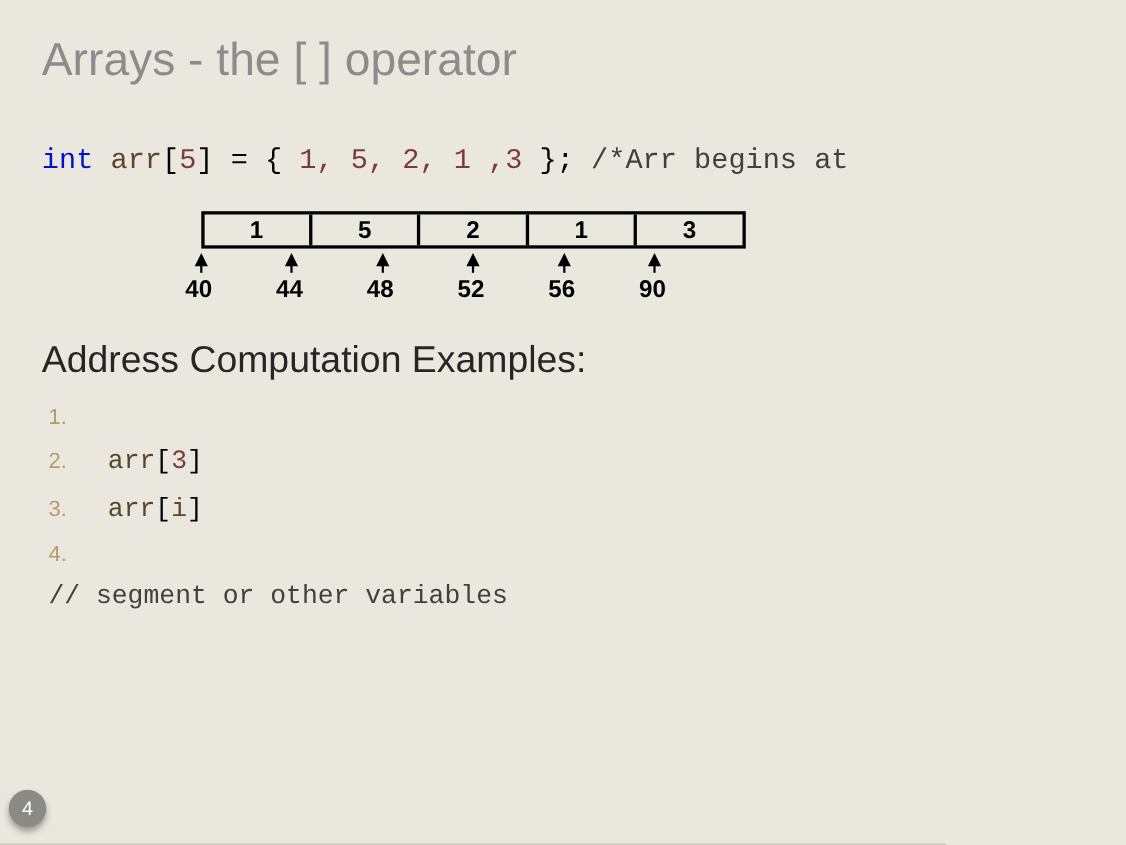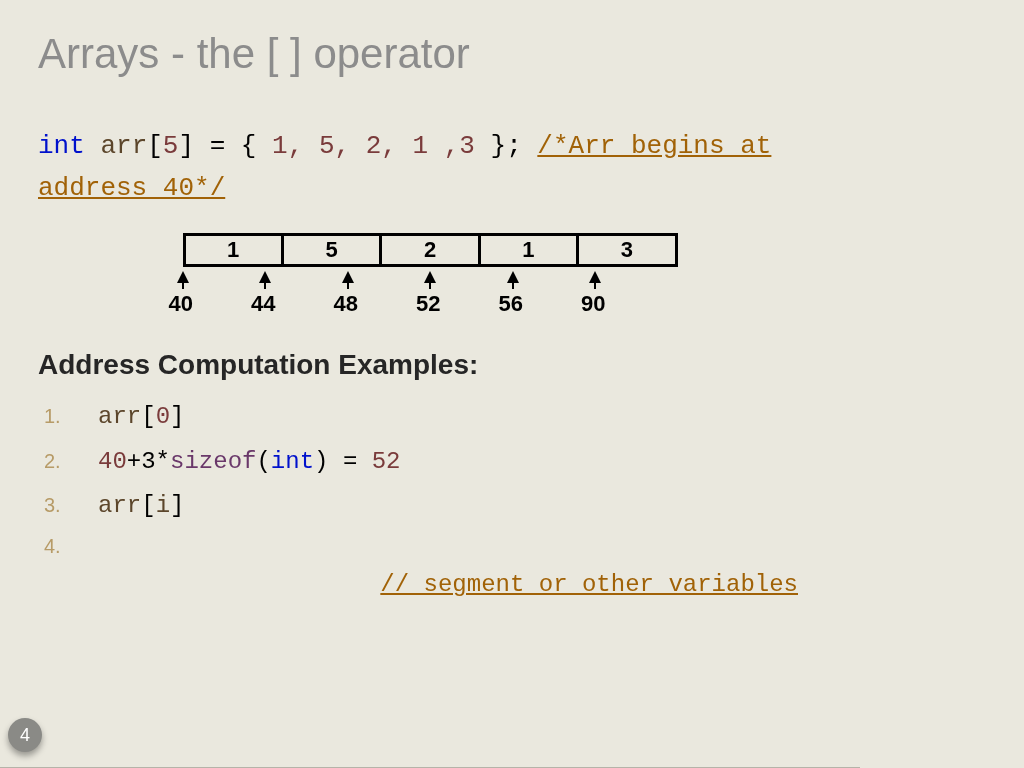--- a/index.html
+++ b/index.html
@@ -26,21 +26,21 @@
   .code-line {
     font-family: "Consolas", "Courier New", monospace;
     font-size: 26px;
     color: #000;
     line-height: 1.6;
   }
   .tok-blue   { color: #0011cc; }
   .tok-brown  { color: #5c462b; text-align: right; }
   .tok-maroon { color: #7a3b3b; }
   .tok-purple { color: #6a386a; }
-  .tok-green  { color: #a16207; text-decoration: underline; }
+  .tok-green  { color: #404040; }
   .tok-black  { color: #000; }
 
   .diagram {
     margin: 24px auto 32px auto;
     width: 495px;
   }
   .array-row {
     display:flex;
     border: 3px solid #000;
     height: 34px;
@@ -87,23 +87,23 @@
   .addr-label {
     position:absolute;
     top:24px;
     left:-14px;
     font-weight:bold;
     font-size:22px;
     font-family: Arial;
   }
 
   .subheading {
-    font-size: 28px;
+    font-size: 34px;
     color: #262626;
-    font-weight: bold;
+    font-weight: normal;
     margin-bottom: 14px;
     margin-top: 22px;
   }
   .examples {
     padding-left: 6px;
   }
   .ex-row {
     font-family: "Consolas", "Courier New", monospace;
     font-size: 24px;
     line-height: 1.85;
@@ -114,21 +114,21 @@
     color: #b79b67;
     width: 54px;
     font-family: Arial;
     font-size: 20px;
   }
   .ex-col1 { width: 158px; white-space: pre; }
   .ex-col2 { flex:1; white-space: pre; }
   .trailing-comment {
     font-family: "Consolas", "Courier New", monospace;
     font-size: 24px;
-    text-align: right;
+    text-align: left;
     padding-right: 24px;
     margin-top: 6px;
   }
 
   .page-badge {
     position:absolute;
     left: 8px;
     bottom: 16px;
     width: 34px;
     height: 34px;
@@ -147,23 +147,20 @@
 
 <div class="slide">
 
   <h1 class="title">Arrays - the [ ] operator</h1>
 
   <div class="code-line">
     <span class="tok-blue">int</span>
     <span> </span>
     <span class="tok-brown">arr</span><span class="tok-black">[</span><span class="tok-maroon">5</span><span class="tok-black">]</span><span class="tok-black"> = { </span><span class="tok-maroon">1, 5, 2, 1 ,3</span><span class="tok-black">  }; </span><span class="tok-green">/*Arr begins at</span>
   </div>
-  <div class="code-line">
-    <span class="tok-green">address 40*/</span>
-  </div>
 
   <div class="diagram">
     <div class="array-row">
       <div class="array-cell">1</div>
       <div class="array-cell">5</div>
       <div class="array-cell">2</div>
       <div class="array-cell">1</div>
       <div class="array-cell">3</div>
     </div>
     <div class="addr-row">
@@ -199,26 +196,25 @@
         </div>
     </div>
   </div>
 
   <h2 class="subheading">Address Computation Examples:</h2>
 
   <div class="examples">
 
     <div class="ex-row">
       <span class="ex-num">1.</span>
-      <span class="ex-col1"><span class="tok-brown">arr</span>[<span class="tok-maroon">0</span>]</span>
     </div>
 
     <div class="ex-row">
       <span class="ex-num">2.</span>
-      <span class="ex-col2"><span class="tok-maroon">40</span><span>+3*</span><span class="tok-purple">sizeof</span><span>(</span><span class="tok-blue">int</span><span>) = </span><span class="tok-maroon">52</span><span></span></span>
+      <span class="ex-col1"><span class="tok-brown">arr</span>[<span class="tok-maroon">3</span>]</span>
     </div>
 
     <div class="ex-row">
       <span class="ex-num">3.</span>
       <span class="ex-col1"><span class="tok-brown">arr</span>[<span class="tok-brown">i</span>]</span>
     </div>
 
     <div class="ex-row">
       <span class="ex-num">4.</span>
     </div>

